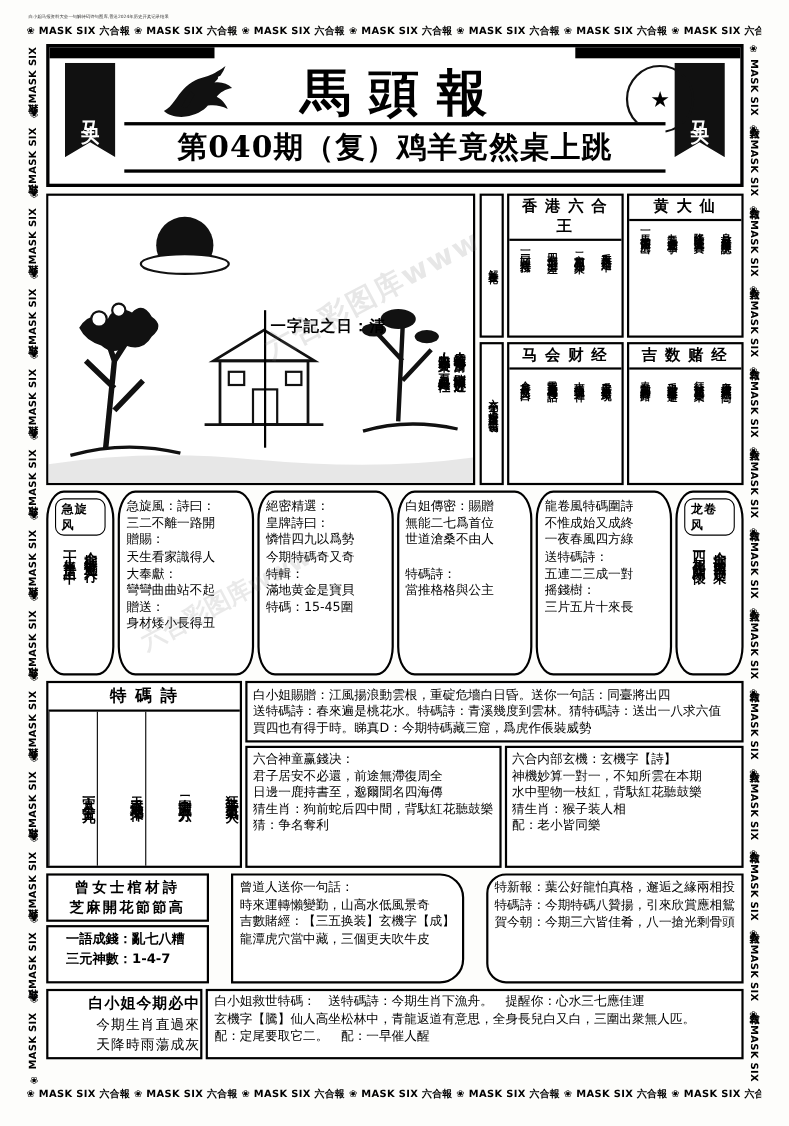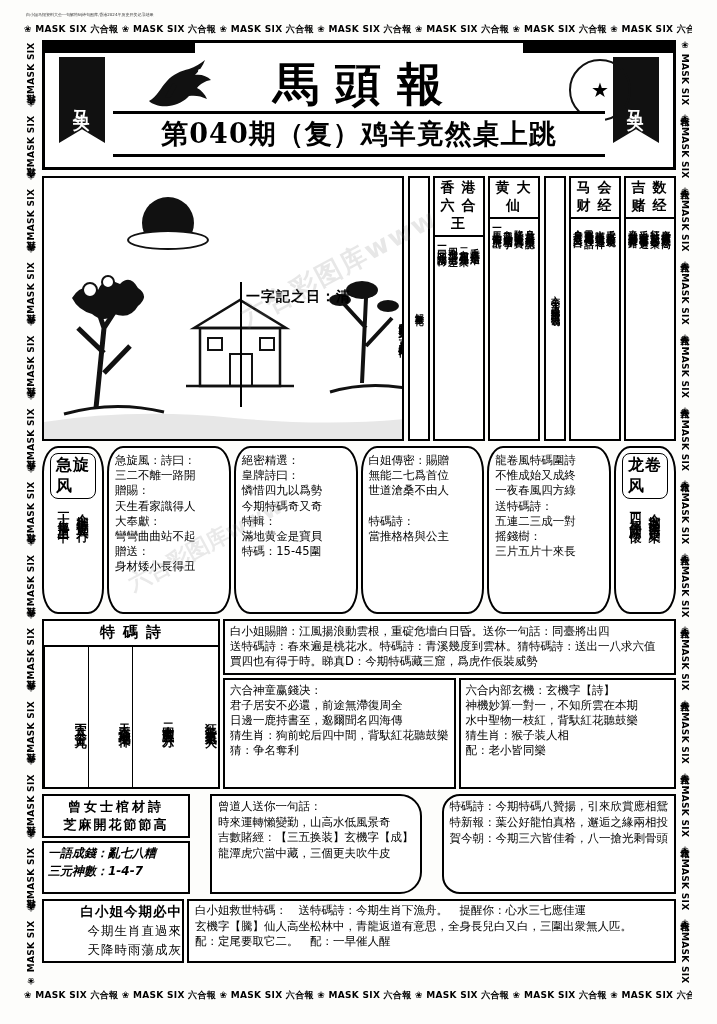--- a/index.html
+++ b/index.html
@@ -41,37 +41,37 @@
 
   
   .midsec{position:relative;margin-top:6px;height:265px;display:flex;}
   .art{position:relative;width:390px;border:2px solid #000;box-sizing:border-box;background:#fff;overflow:hidden;}
   .word-box{position:absolute;left:196px;top:104px;width:188px;height:125px;border-left:2px solid #000;
             box-sizing:border-box;padding:6px 4px;}
   .word-title{font-size:14px;font-weight:bold;letter-spacing:1px;}
   .word-vert{margin-top:6px;display:flex;flex-direction:row-reverse;justify-content:flex-start;gap:1px;height:88px;}
   .word-vert div{writing-mode:vertical-rl;font-size:11px;line-height:13px;letter-spacing:1px;font-weight:bold;}
 
-  .rtables{flex:1;margin-left:4px;display:flex;flex-direction:row;gap:4px;justify-content:space-between;}
+  .rtables{flex:1;margin-left:4px;display:flex;flex-direction:column;gap:4px;justify-content:space-between;}
   .rrow{flex:1;display:flex;gap:3px;}
   .sidelabel{width:22px;border:2px solid #000;box-sizing:border-box;display:flex;align-items:center;
              justify-content:center;background:#fff;}
   .sidelabel span{writing-mode:vertical-rl;font-size:9px;font-weight:bold;letter-spacing:2px;}
   .tbl{flex:1;border:2px solid #000;box-sizing:border-box;background:#fff;display:flex;flex-direction:column;}
   .tbl-h{border-bottom:2px solid #000;text-align:center;font-size:14px;font-weight:bold;letter-spacing:7px;
          padding:1px 0 2px 5px;font-family:"DejaVu Serif","Liberation Serif",serif;}
   .tbl-b{flex:1;display:flex;flex-direction:row-reverse;justify-content:space-around;padding:3px 2px;}
   .tbl-b div{writing-mode:vertical-rl;font-size:9.5px;line-height:11px;letter-spacing:1.5px;font-weight:bold;
              font-family:"DejaVu Serif","Liberation Serif",serif;}
 
   
   .cards{margin-top:5px;display:flex;gap:3px;height:168px;}
   .card{border:2px solid #000;border-radius:16px/26px;background:#fff;box-sizing:border-box;padding:5px 6px;}
   .card-v{width:62px;display:flex;flex-direction:column;align-items:center;}
-  .cv-title{border:1.5px solid #000;border-radius:8px;font-size:16px;font-weight:bold;padding:1px 5px;
+  .cv-title{border:1.5px solid #000;border-radius:8px;font-size:11px;font-weight:bold;padding:1px 5px;
             letter-spacing:1px;font-family:"DejaVu Serif","Liberation Serif",serif;}
   .cv-body{margin-top:4px;flex:1;display:flex;flex-direction:row-reverse;justify-content:center;gap:5px;}
   .cv-body div{writing-mode:vertical-rl;font-size:12px;line-height:14px;letter-spacing:3px;font-weight:bold;
                font-family:"DejaVu Serif","Liberation Serif",serif;}
   .card-t{flex:1;}
   .card-t p{margin:0 0 1px 0;font-size:11.5px;line-height:14.2px;white-space:nowrap;}
 
   
   .poemrow{margin-top:5px;display:flex;gap:3px;height:170px;}
   .poembox{width:178px;border:2px solid #000;box-sizing:border-box;background:#fff;display:flex;flex-direction:column;}
@@ -87,21 +87,21 @@
   .blk p{margin:0 0 1px 0;font-size:11.5px;line-height:14.2px;white-space:nowrap;}
   .split{flex:1;display:flex;gap:3px;}
   .split .blk{flex:1;}
 
   
   .lowrow{margin-top:5px;display:flex;gap:20px;height:100px;}
   .lowleft{width:178px;display:flex;flex-direction:column;gap:3px;}
   .sealbox{border:2px solid #000;background:#fff;text-align:center;padding:2px 0;}
   .sealbox .t1{font-size:13px;font-weight:bold;letter-spacing:3px;font-family:"DejaVu Serif","Liberation Serif",serif;}
   .sealbox .t2{font-size:13px;font-weight:bold;letter-spacing:2px;font-family:"DejaVu Serif","Liberation Serif",serif;}
-  .numbox{flex:1;border:2px solid #000;background:#fff;padding:2px 4px;font-style:italic;}
+  .numbox{flex:1;border:2px solid #000;background:#fff;padding:2px 16px;}
   .numbox p{margin:0 0 2px 0;font-size:12px;line-height:16px;font-weight:bold;}
   .lowmid{flex:1;border:2px solid #000;border-radius:0 22px 22px 0;background:#fff;padding:3px 6px;box-sizing:border-box;}
   .lowmid p{margin:0 0 1px 0;font-size:11.5px;line-height:14.5px;white-space:nowrap;}
   .lowright{width:252px;border:2px solid #000;border-radius:18px 0 0 18px;background:#fff;padding:3px 6px;box-sizing:border-box;}
   .lowright p{margin:0 0 1px 0;font-size:11.5px;line-height:15px;white-space:nowrap;}
 
   
   .footrow{margin-top:5px;display:flex;gap:3px;height:64px;}
   .footleft{width:142px;border:2px solid #000;background:#fff;text-align:right;box-sizing:border-box;padding:2px 0;}
   .footleft .f1{font-size:13.5px;font-weight:bold;letter-spacing:1px;font-family:"DejaVu Serif","Liberation Serif",serif;}
@@ -343,22 +343,22 @@
           <p>三元神數：1-4-7</p>
         </div>
       </div>
       <div class="lowmid">
         <p>曾道人送你一句話：</p>
         <p>時來運轉懶變勤，山高水低風景奇</p>
         <p>吉數賭經：【三五换装】玄機字【成】</p>
         <p>龍潭虎穴當中藏，三個更夫吹牛皮</p>
       </div>
       <div class="lowright">
+        <p>特新報：葉公好龍怕真格，邂逅之緣兩相投</p>
         <p>特碼詩：今期特碼八贊揚，引來欣賞應相鴛</p>
-        <p>特新報：葉公好龍怕真格，邂逅之緣兩相投</p>
         <p>賀今朝：今期三六皆佳肴，八一搶光剩骨頭</p>
       </div>
     </div>
 
     <div class="footrow">
       <div class="footleft">
         <div class="f1">白小姐今期必中</div>
         <div class="f2">今期生肖直過來</div>
         <div class="f2">天降時雨蕩成灰</div>
       </div>

